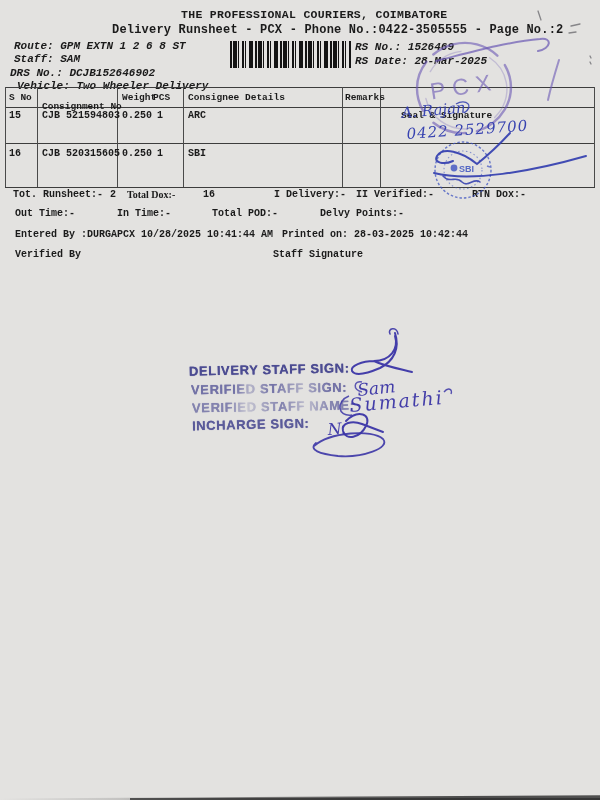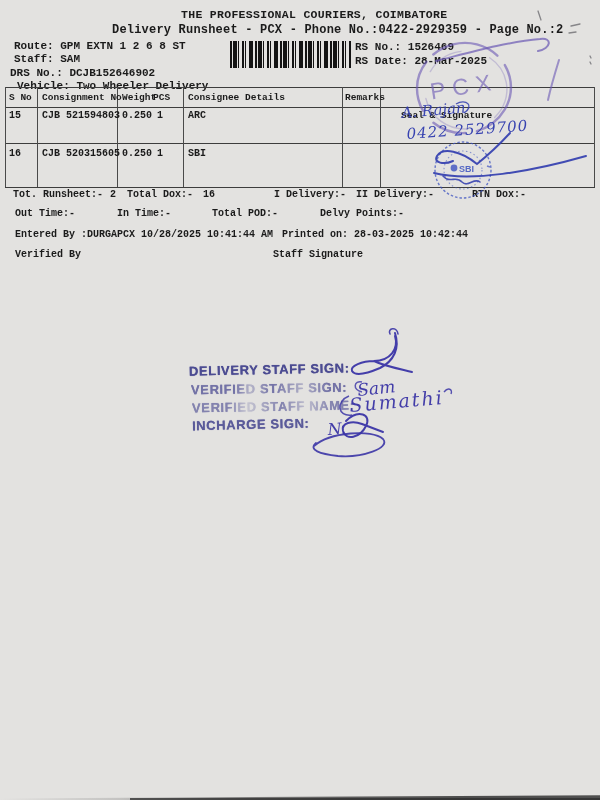--- a/index.html
+++ b/index.html
@@ -6,21 +6,21 @@
   body{
     width:600px;height:800px;position:relative;overflow:hidden;
     background:#e3e2e0;
     font-family:"Liberation Mono", monospace;
     color:#1a1a1a;
   }
   .abs{position:absolute;white-space:nowrap;}
   .print{font-family:"Liberation Mono", monospace;font-weight:700;color:#1b1b1b;}
   .t1{font-size:11.5px;letter-spacing:.3px;}
   .t2{font-size:12px;letter-spacing:.2px;}
-  .meta{font-size:11px;}
+  .meta{font-size:11px;font-style:italic;}
   .cell{font-size:10px;}
   .hcell{font-size:9.5px;}
   .sum{font-size:10px;}
   
   .barcode{
     left:230px;top:41px;width:121px;height:27px;
     background:
       repeating-linear-gradient(90deg,
         #141414 0 2px, #e3e2e0 2px 3px,
         #141414 3px 7px, #e3e2e0 7px 8px,
@@ -51,21 +51,21 @@
   .ink-layer{position:absolute;left:0;top:0;width:600px;height:800px;pointer-events:none;}
   .scan-edge{position:absolute;left:0;bottom:0;width:600px;height:6px;
     background:linear-gradient(90deg,rgba(70,70,70,0) 0%,rgba(70,70,70,.2) 20%,rgba(55,55,55,.55) 38%,rgba(45,45,45,.75) 58%,rgba(40,40,40,.8) 78%,rgba(55,55,55,.85) 100%);
     clip-path:polygon(0 75%,100% 20%,100% 100%,0 100%);}
   .scan-edge2{position:absolute;left:130px;bottom:0;width:470px;height:2.5px;background:#2e2e2e;opacity:.75;}
 </style>
 </head>
 <body>
 
 <div class="abs print t1" style="left:181px;top:8px;">THE PROFESSIONAL COURIERS, COIMBATORE</div>
-<div class="abs print t2" style="left:112px;top:23px;">Delivery Runsheet - PCX - Phone No.:0422-2929359 - Page No.:2</div>
+<div class="abs print t2" style="left:112px;top:23px;">Delivery Runsheet - PCX - Phone No.:0422-3505555 - Page No.:2</div>
 
 <div class="abs print meta" style="left:14px;top:40px;">Route: GPM EXTN 1 2 6 8 ST</div>
 <div class="abs print meta" style="left:14px;top:53px;">Staff: SAM</div>
 <div class="abs print meta" style="left:10px;top:67px;">DRS No.: DCJB152646902</div>
 <div class="abs print meta" style="left:17px;top:80px;">Vehicle: Two Wheeler Delivery</div>
 
 <div class="abs barcode"></div>
 
 <div class="abs print meta" style="left:355px;top:41px;">RS No.: 1526469</div>
 <div class="abs print meta" style="left:355px;top:55px;">RS Date: 28-Mar-2025</div>
@@ -77,21 +77,21 @@
   <div class="hline" style="top:100px;"></div>
   <div class="vline" style="left:0;"></div>
   <div class="vline" style="left:32px;"></div>
   <div class="vline" style="left:112px;"></div>
   <div class="vline" style="left:178px;"></div>
   <div class="vline" style="left:337px;"></div>
   <div class="vline" style="left:375px;"></div>
   <div class="vline" style="left:589px;"></div>
 
   <div class="abs print hcell" style="left:4px;top:5px;">S No</div>
-  <div class="abs print hcell" style="left:37px;top:5px;">Consignment No</div>
+  <div class="abs print hcell" style="left:37px;top:14px;">Consignment No</div>
   <div class="abs print hcell" style="left:117px;top:5px;">Weight</div>
   <div class="abs print hcell" style="left:148px;top:5px;">PCS</div>
   <div class="abs print hcell" style="left:183px;top:5px;">Consignee Details</div>
   <div class="abs print hcell" style="left:340px;top:5px;text-align:center;">Remarks</div>
   <div class="abs print hcell" style="left:396px;top:23px;">Seal &amp; Signature</div>
 
   <div>
     <div class="abs print cell" style="left:4px;top:23px;">15</div>
     <div class="abs print cell" style="left:37px;top:23px;">CJB 521594803</div>
     <div class="abs print cell" style="left:117px;top:23px;">0.250</div>
@@ -102,24 +102,24 @@
     <div class="abs print cell" style="left:4px;top:61px;">16</div>
     <div class="abs print cell" style="left:37px;top:61px;">CJB 520315605</div>
     <div class="abs print cell" style="left:117px;top:61px;">0.250</div>
     <div class="abs print cell" style="left:152px;top:61px;">1</div>
     <div class="abs print cell" style="left:183px;top:61px;">SBI</div>
   </div>
 </div>
 
 <div class="abs print sum" style="left:13px;top:189px;">Tot. Runsheet:-</div>
 <div class="abs print sum" style="left:110px;top:189px;">2</div>
-<div class="abs print sum" style="left:127px;top:189px;">Total Dox:-</div>
+<div class="abs print sum" style="left:127px;top:189px;font-family:Liberation Serif, serif;">Total Dox:-</div>
 <div class="abs print sum" style="left:203px;top:189px;">16</div>
 <div class="abs print sum" style="left:242px;top:189px;margin-left:32px;">I Delivery:-</div>
-<div class="abs print sum" style="left:356px;top:189px;">II Delivery:-</div>
+<div class="abs print sum" style="left:356px;top:189px;">II Verified:-</div>
 <div class="abs print sum" style="left:460px;top:189px;margin-left:12px;">RTN Dox:-</div>
 
 <div class="abs print sum" style="left:15px;top:208px;">Out Time:-</div>
 <div class="abs print sum" style="left:117px;top:208px;">In Time:-</div>
 <div class="abs print sum" style="left:212px;top:208px;">Total POD:-</div>
 <div class="abs print sum" style="left:320px;top:208px;">Delvy Points:-</div>
 
 <div class="abs print sum" style="left:15px;top:229px;">Entered By :DURGAPCX 10/28/2025 10:41:44 AM</div>
 <div class="abs print sum" style="left:258px;top:229px;margin-left:24px;">Printed on: 28-03-2025 10:42:44</div>
 

